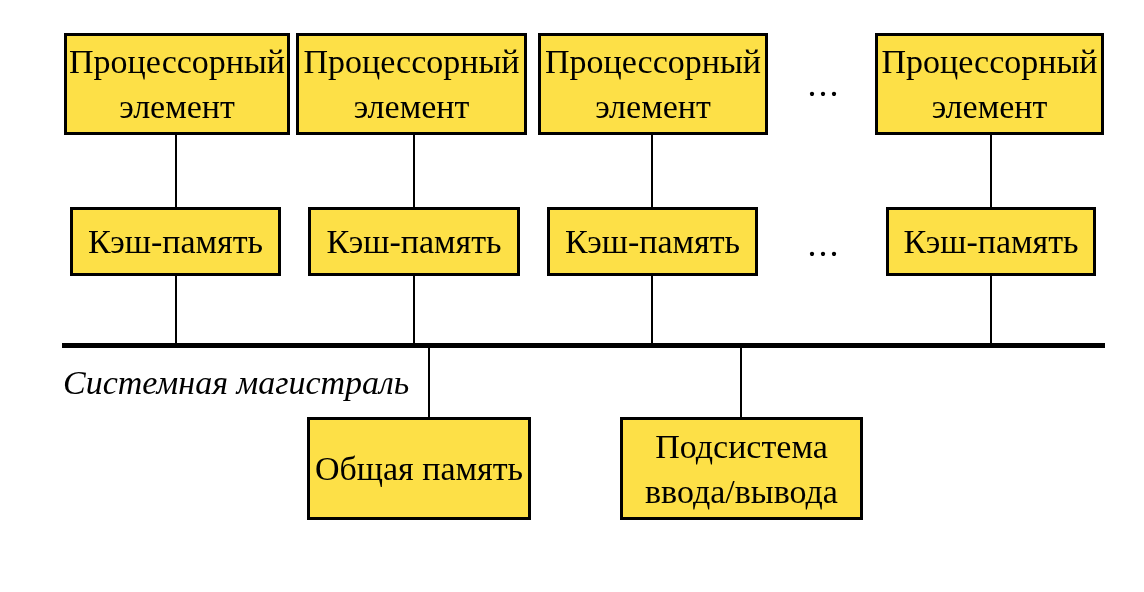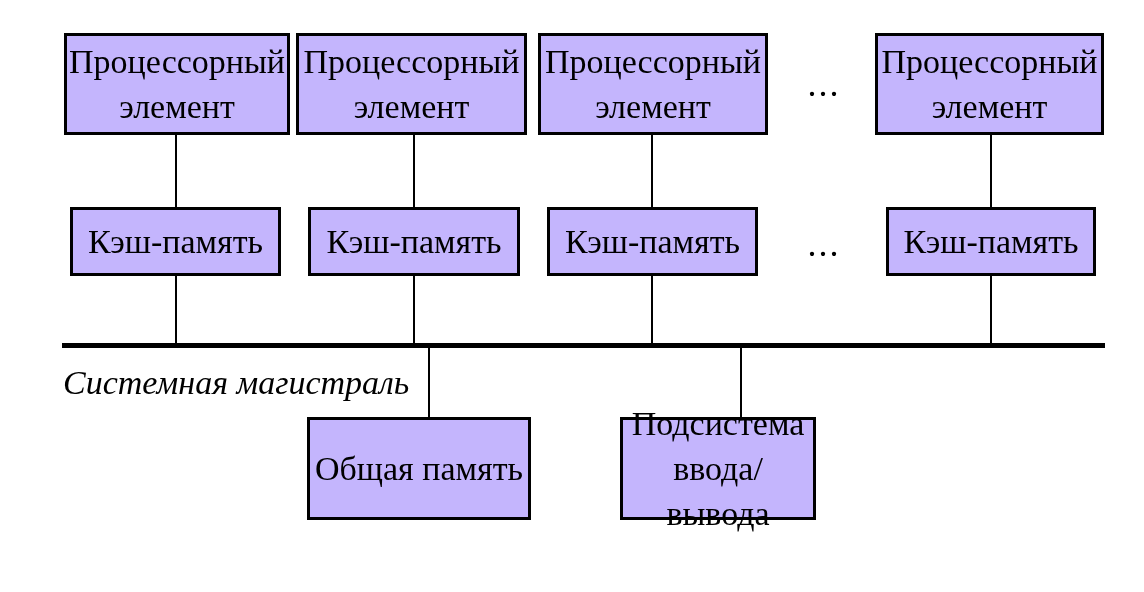--- a/index.html
+++ b/index.html
@@ -13,21 +13,21 @@
     height: 592px;
     background: #ffffff;
     font-family: "Liberation Serif", "DejaVu Serif", serif;
     color: #000000;
     overflow: hidden;
   }
   .box {
     position: absolute;
     box-sizing: border-box;
     border: 3px solid #000000;
-    background: #c4b5fd;
+    background: #fde047;
     display: flex;
     align-items: center;
     justify-content: center;
     text-align: center;
     font-size: 34px;
     line-height: 45px;
     padding: 0 3px;
   }
   .vline {
     position: absolute;
@@ -85,15 +85,15 @@
   <div class="vline" style="left:990px; top:276px; height:67px;"></div>
 
   <div class="bus" style="left:62px; top:343px; width:1043px;"></div>
 
   <div class="buslabel" style="left:63px; top:364px;">Системная магистраль</div>
 
   <div class="vline" style="left:428px; top:348px; height:69px;"></div>
   <div class="vline" style="left:740px; top:348px; height:69px;"></div>
 
   <div class="box" style="left:307px; top:417px; width:224px; height:103px;">Общая память</div>
-  <div class="box" style="left:620px; top:417px; width:196px; height:103px;">Подсистема ввода/вывода</div>
+  <div class="box" style="left:620px; top:417px; width:243px; height:103px;">Подсистема ввода/вывода</div>
 
 </div>
 
 </body></html>

